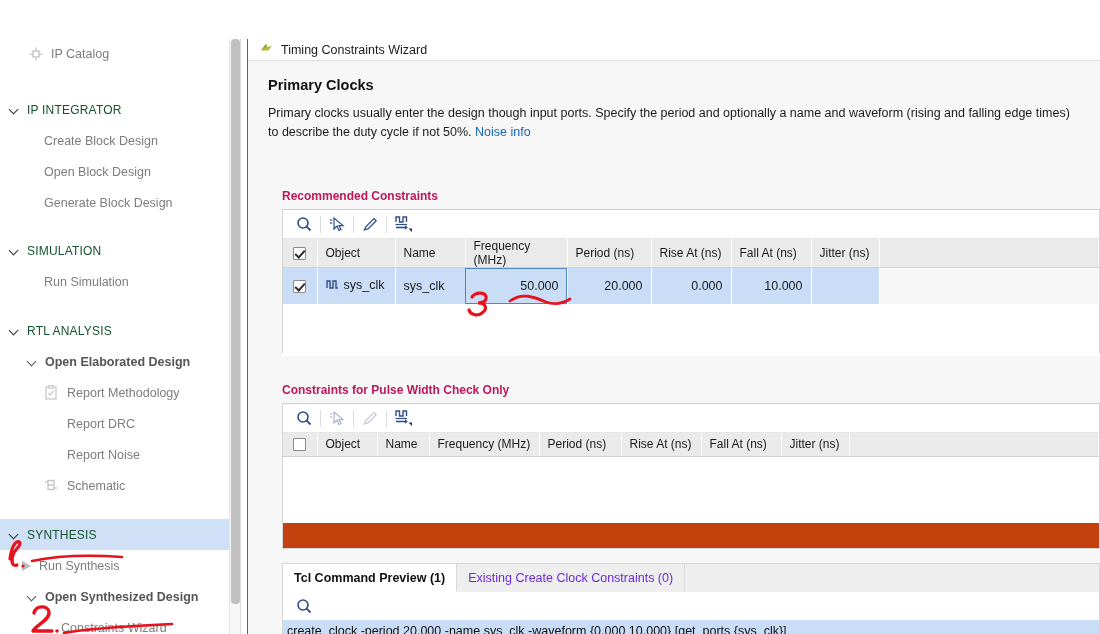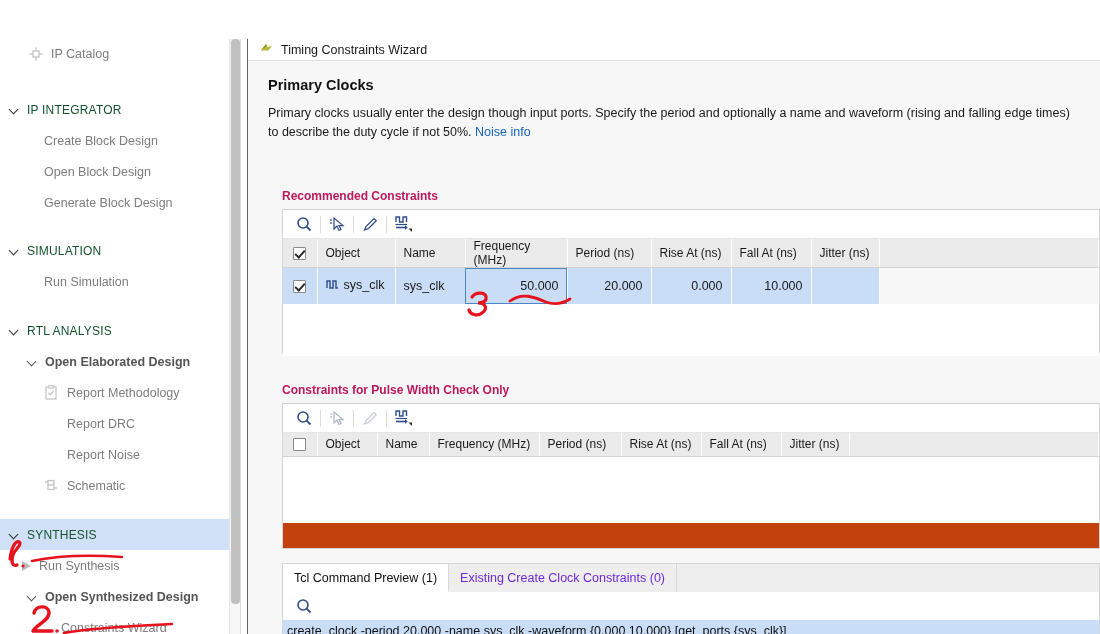--- a/index.html
+++ b/index.html
@@ -131,21 +131,21 @@
   }
   .empty-body { background: #ffffff; }
 
   
   #bottom { position: absolute; left: 34px; background: #ffffff; border: 1px solid #d5d5d5; }
   #tabstrip { height: 28px; background: #eeeeee; display: flex; align-items: stretch; }
   .tab {
     display: flex; align-items: center; padding: 0 11px;
     font-size: 12.5px; border-right: 1px solid #d9d9d9;
   }
-  .tab.active { background: #ffffff; color: #111; font-weight: normal; border-bottom: 1px solid #ffffff; }
+  .tab.active { background: #ffffff; color: #111; font-weight: bold; border-bottom: 1px solid #ffffff; }
   .tab.inactive { color: #6d28d9; }
   #tcl-toolbar { height: 28px; background: #ffffff; display: flex; align-items: center; padding-left: 6px; }
   #tcl-row {
     background: #c9ddf7; height: 21px; display: flex; align-items: center;
     padding-left: 4px; font-size: 12.5px; color: #111;
   }
 
   
   .ink { position: absolute; pointer-events: none; }
 </style>

